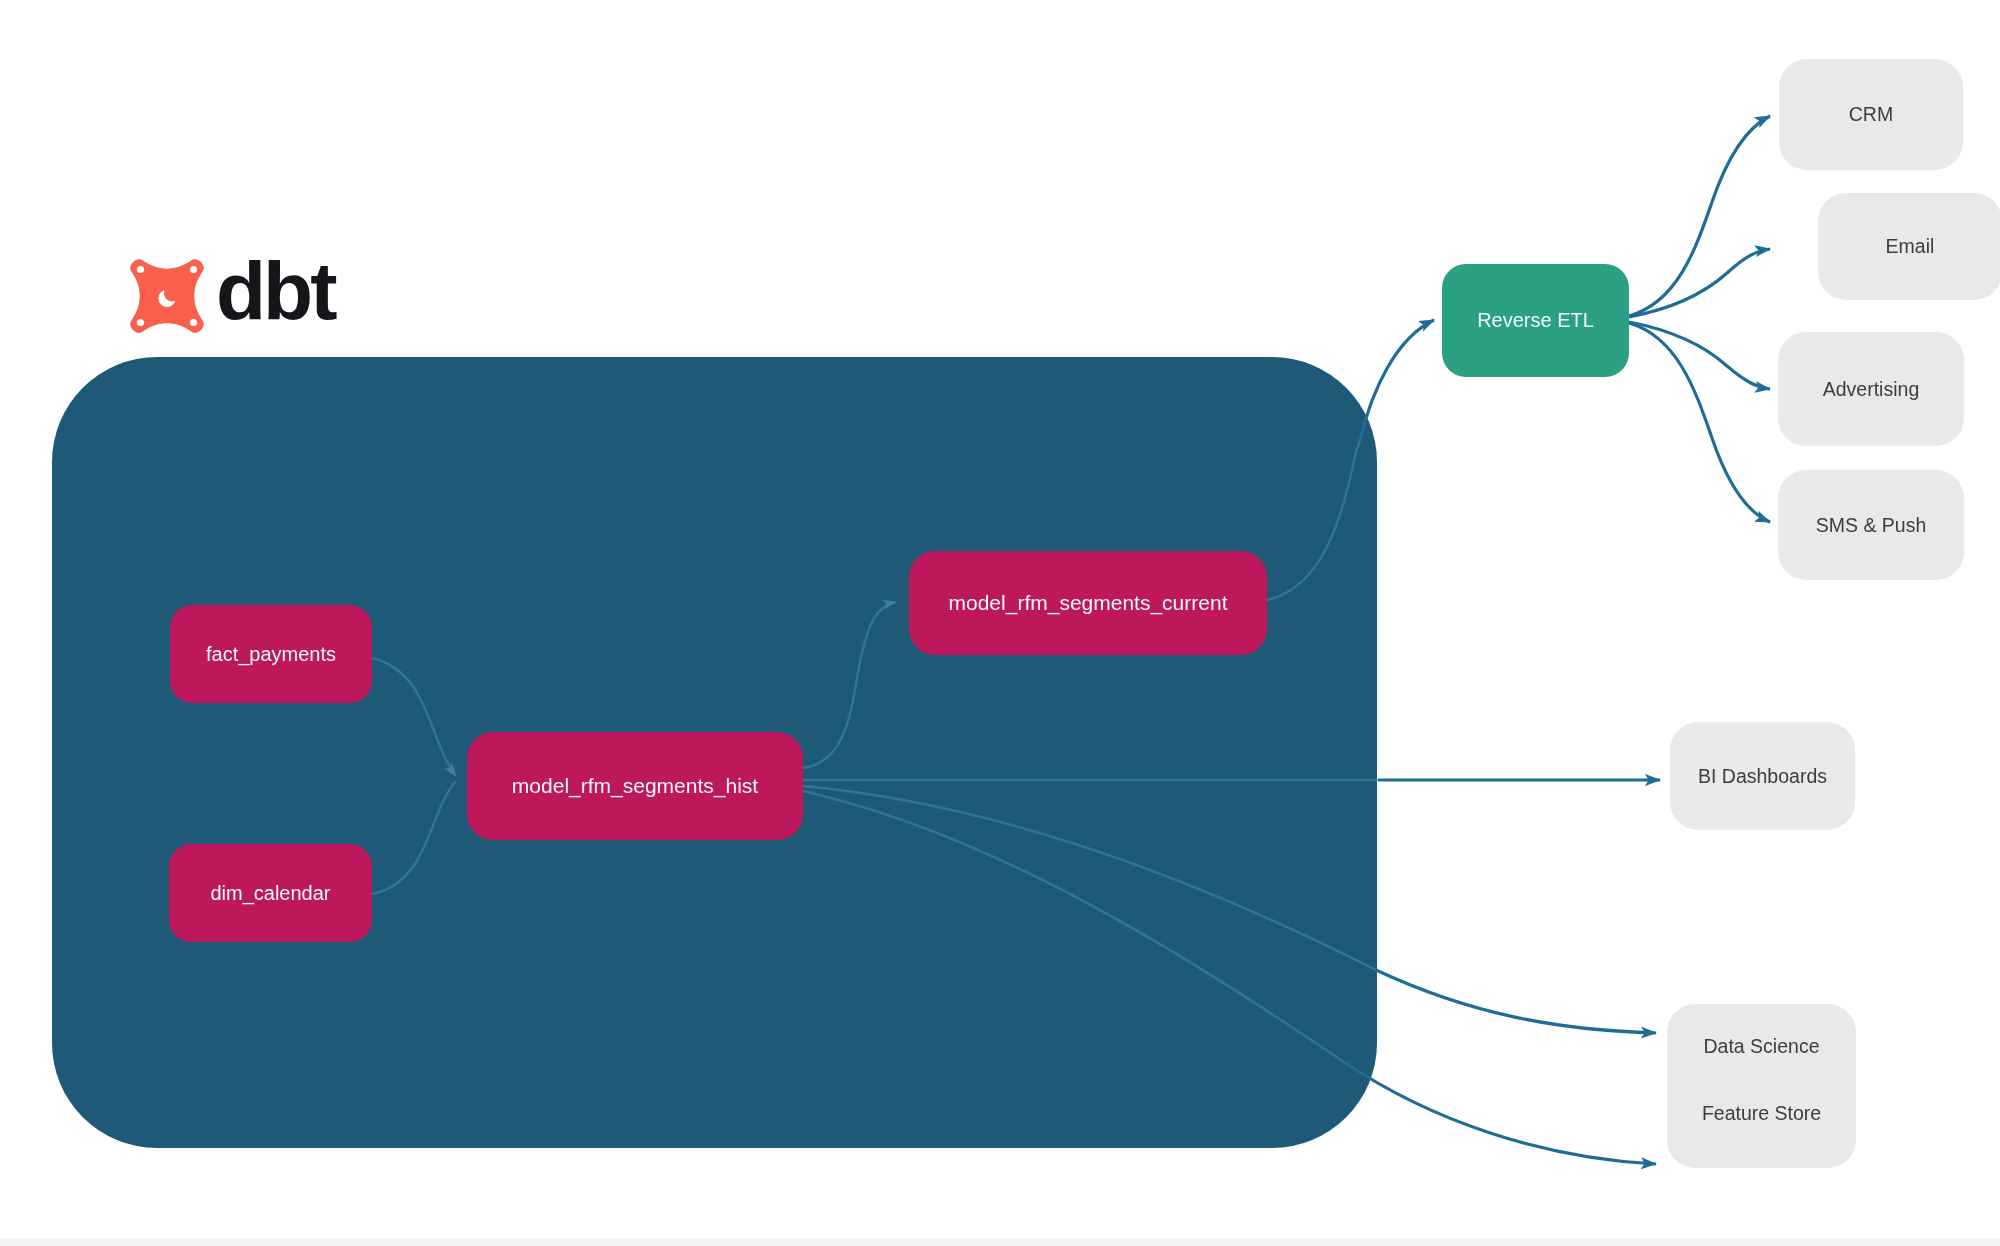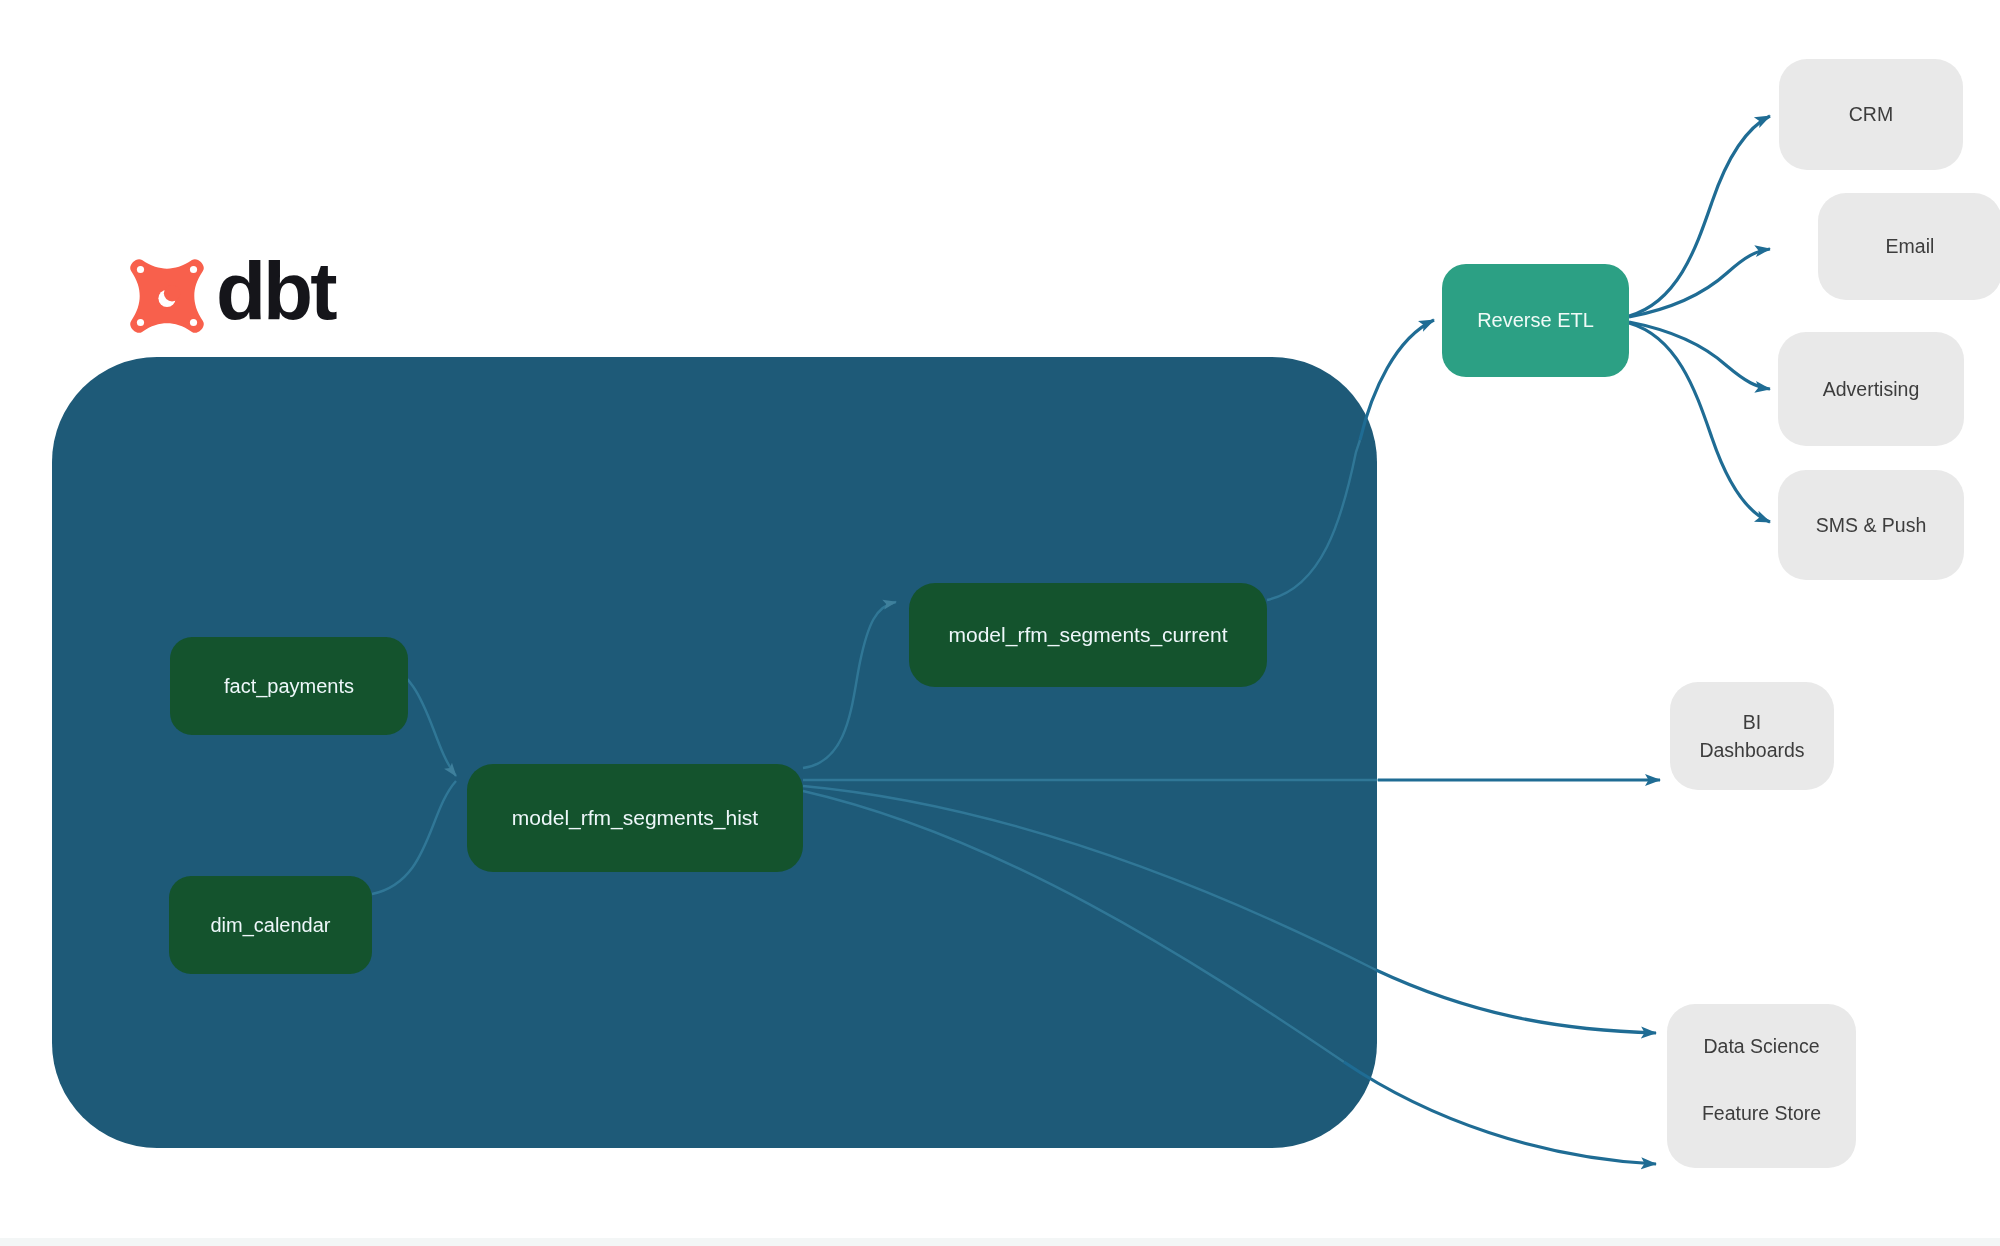--- a/index.html
+++ b/index.html
@@ -27,40 +27,40 @@
   svg.edges{position:absolute;left:0;top:0;z-index:2;pointer-events:none;}
   .edge-out{fill:none;stroke:#1f6c94;stroke-width:3.2;}
   .edge-in{fill:none;stroke:#4090b0;stroke-width:2.4;opacity:0.55;}
 
   
   .node{
     position:absolute;z-index:3;display:flex;align-items:center;justify-content:center;
     text-align:center;box-sizing:border-box;
   }
   .node-model{
-    background:#14532d;color:#eef7fa;border-radius:22px;font-size:20px;margin-top:32px;
+    background:#be185d;color:#eef7fa;border-radius:22px;font-size:20px;
   }
   .node-etl{
     background:#2ca084;color:#f0faf7;border-radius:24px;font-size:20px;
   }
   .node-dest{
     background:#e9e9e9;color:#3d3d3d;border-radius:28px;font-size:19.5px;line-height:1.45;
     padding:0 18px;
   }
 
-  .n-fact{left:170px;top:605px;width:238px;height:98px;}
+  .n-fact{left:170px;top:605px;width:202px;height:98px;}
   .n-dim{left:169px;top:844px;width:203px;height:98px;}
   .n-hist{left:467px;top:732px;width:336px;height:108px;border-radius:26px;font-size:21px;}
   .n-current{left:909px;top:551px;width:358px;height:104px;border-radius:26px;font-size:21px;}
   .n-retl{left:1442px;top:264px;width:187px;height:113px;}
   .n-crm{left:1779px;top:59px;width:184px;height:111px;}
   .n-email{left:1818px;top:193px;width:184px;height:107px;}
   .n-adv{left:1778px;top:332px;width:186px;height:114px;}
   .n-sms{left:1778px;top:470px;width:186px;height:110px;}
-  .n-bi{left:1670px;top:682px;width:164px;height:108px;}
+  .n-bi{left:1670px;top:722px;width:185px;height:108px;}
   .n-dsn{left:1667px;top:976px;width:189px;height:112px;margin-top:28px;}
   .n-fs{left:1667px;top:1058px;width:189px;height:110px;}
 
   .bottom-strip{
     position:absolute;left:0;top:1238px;width:2000px;height:8px;
     background:#f3f6f6;z-index:0;
   }
 </style>
 </head>
 <body>

